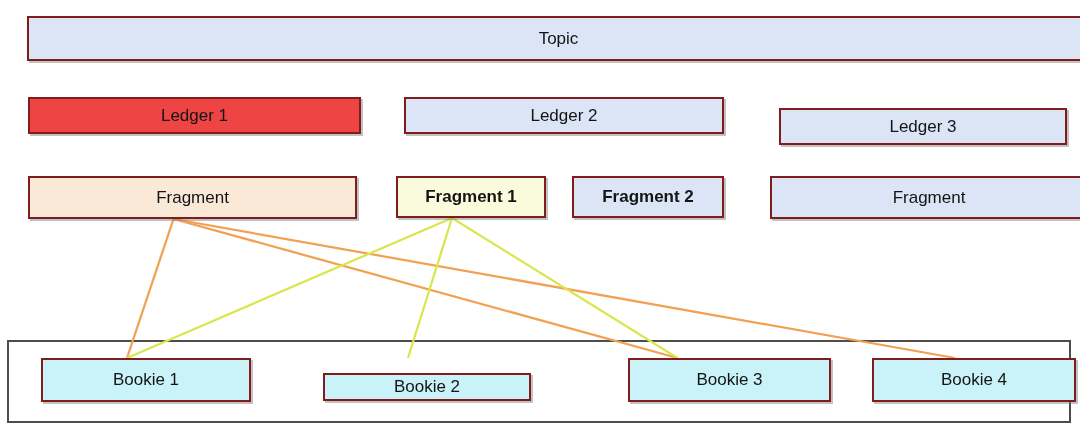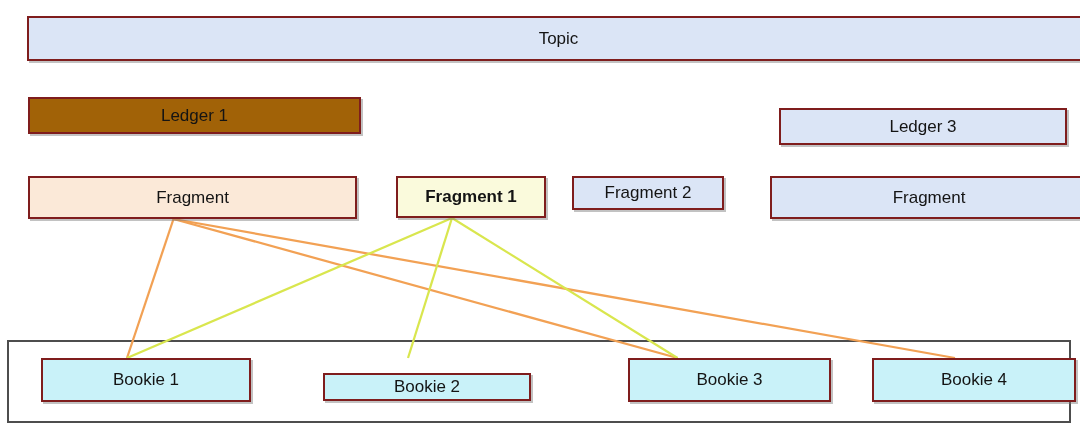--- a/index.html
+++ b/index.html
@@ -45,21 +45,21 @@
     box-sizing: border-box;
     background: #ffffff;
   }
   
   .topic      { left: 8px;   top: 16px;  width: 1063px; height: 45px; }
   .ledger1    { left: 9px;   top: 97px;  width: 333px;  height: 37px; }
   .ledger2    { left: 385px; top: 97px;  width: 320px;  height: 37px; }
   .ledger3    { left: 760px; top: 108px;  width: 288px;  height: 37px; }
   .fragmentL1 { left: 9px;   top: 176px; width: 329px;  height: 43px; }
   .fragment1  { left: 377px; top: 176px; width: 150px;  height: 42px; }
-  .fragment2  { left: 553px; top: 176px; width: 152px;  height: 34px; }
+  .fragment2  { left: 553px; top: 176px; width: 152px;  height: 42px; font-weight: bold; }
   .fragmentL3 { left: 751px; top: 176px; width: 318px;  height: 43px; }
   .bookie1    { left: 22px;  top: 358px; width: 210px;  height: 44px; text-align: center; }
   .bookie2    { left: 304px; top: 373px; width: 208px;  height: 28px; }
   .bookie3    { left: 609px; top: 358px; width: 203px;  height: 44px; }
   .bookie4    { left: 853px; top: 358px; width: 204px;  height: 44px; }
 </style>
 </head>
 <body>
 
 <div class="canvas">
@@ -70,21 +70,22 @@
       <line x1="173.5" y1="219" x2="127" y2="358" stroke="#F2A154" stroke-width="2.25"></line>
       <line x1="173.5" y1="219" x2="677.5" y2="358" stroke="#F2A154" stroke-width="2.25"></line>
       <line x1="173.5" y1="219" x2="955" y2="358" stroke="#F2A154" stroke-width="2.25"></line>
       <line x1="452" y1="218" x2="127" y2="358" stroke="#D9E64E" stroke-width="2.25"></line>
       <line x1="452" y1="218" x2="408" y2="358" stroke="#D9E64E" stroke-width="2.25"></line>
       <line x1="452" y1="218" x2="677.5" y2="358" stroke="#D9E64E" stroke-width="2.25"></line>
     </svg>
 
   <div class="node topic" style="background: rgb(219, 229, 246);">Topic</div>
 
-  <div class="node ledger1" style="background: #a16207;">Ledger 1</div>
+  <div class="node ledger1" style="background: #ef4444;">Ledger 1</div>
+  <div class="node ledger2" style="background: rgb(219, 229, 246);">Ledger 2</div>
   <div class="node ledger3" style="background: rgb(219, 229, 246);">Ledger 3</div>
 
   <div class="node fragmentL1" style="background: rgb(251, 233, 216);">Fragment</div>
   <div class="node fragment1" style="background: rgb(250, 250, 220); font-weight: bold;">Fragment 1</div>
   <div class="node fragment2" style="background: rgb(219, 229, 246);">Fragment 2</div>
   <div class="node fragmentL3" style="background: rgb(219, 229, 246);">Fragment</div>
 
   <div class="node bookie1" style="background: rgb(201, 242, 249);">Bookie 1</div>
   <div class="node bookie2" style="background: rgb(201, 242, 249);">Bookie 2</div>
   <div class="node bookie3" style="background: rgb(201, 242, 249);">Bookie 3</div>

